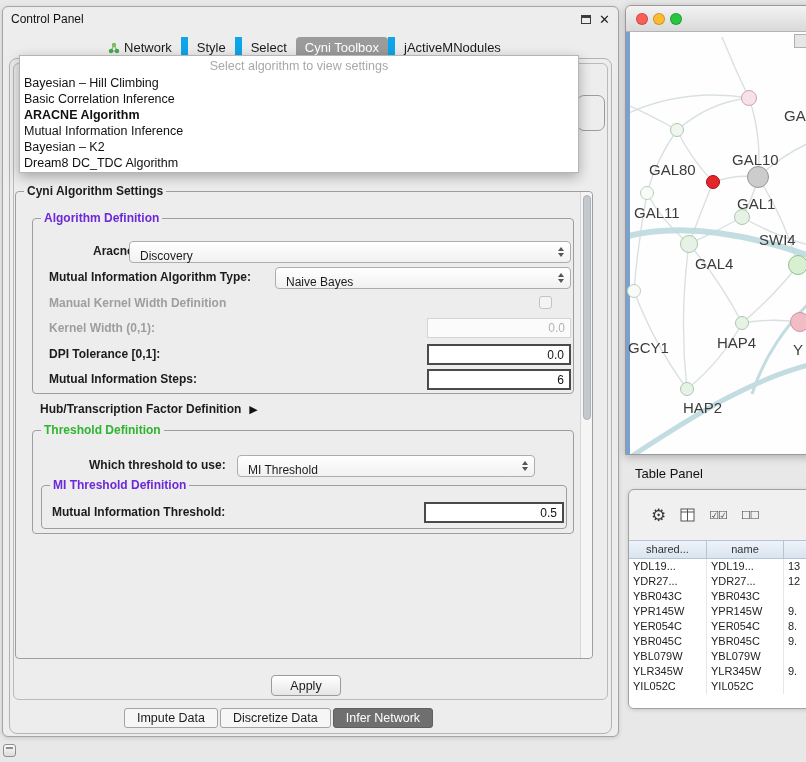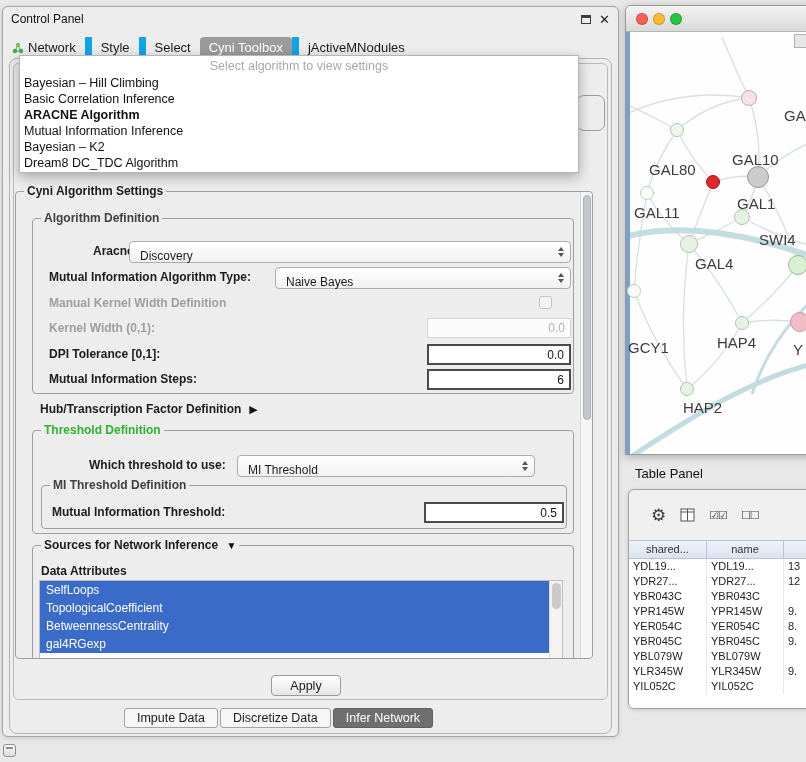--- a/index.html
+++ b/index.html
@@ -16,21 +16,21 @@
     background:#ededed; border:1px solid #a5a5a5; border-radius:6px;
     box-shadow:0 1px 4px rgba(0,0,0,.15);
   }
   .cp-titlebar { position:absolute; left:0; top:0; right:0; height:24px; display:flex; align-items:center; padding:0 8px; }
   .cp-title { font-size:12px; color:#111; }
   .cp-sp { flex:1; }
   .fl-btn { width:10px; height:9px; border:1px solid #3c3c3c; border-top-width:3px; margin-right:8px; cursor:pointer; }
   .cl-btn { font-size:13px; font-weight:bold; color:#222; cursor:pointer; line-height:13px; }
 
   
-  .tabs { position:absolute; left:0; top:30px; width:603px; display:flex; align-items:center; }
+  .tabs { position:absolute; left:0; top:30px; width:603px; display:flex; justify-content:center; align-items:center; }
   .tab { padding:3px 9px; font-size:13px; color:#1a1a1a; display:flex; align-items:center; gap:4px; cursor:pointer; white-space:nowrap; }
   .tab + .tab { border-left:7px solid #0ea5e9; }
   .tab.sel { background:#9b9b9b; color:#fff; border-radius:4px; border-left:none; }
 
   
   .outer-border { position:absolute; left:6px; top:51px; width:603px; height:676px; border:1px solid #b3b3b3; border-radius:8px; }
   .inner-border { position:absolute; left:10px; top:56px; width:595px; height:637px; border:1px solid #bababa; border-radius:6px; }
   .frag { position:absolute; left:574px; top:88px; width:28px; height:36px; border:1px solid #9c9c9c; border-radius:7px; z-index:5; }
 
   
@@ -39,21 +39,21 @@
     background:#fff; border:1px solid #b5b5b5; box-shadow:0 4px 12px rgba(0,0,0,.3);
     padding-top:2px;
   }
   .popup-ph { height:17px; line-height:17px; text-align:center; color:#a8a8a8; font-size:12.5px; }
   .popup-item { height:16px; line-height:16px; font-size:12.5px; padding-left:4px; color:#111; cursor:pointer; }
   .popup-item.bold { font-weight:bold; }
 
   
   .grp { position:absolute; border:1px solid #9e9e9e; border-radius:4px; }
   .grp-title { position:absolute; top:-8px; left:8px; background:#ededed; padding:0 3px; font-size:12px; font-weight:bold; line-height:15px; white-space:nowrap; }
-  .t-blue { color:#404040; }
+  .t-blue { color:#6d28d9; }
   .t-green { color:#2eb42e; }
   .sg-clip { position:absolute; inset:0; overflow:hidden; border-radius:4px; }
 
   
   .flabel { position:absolute; font-size:12px; font-weight:bold; color:#1c1c1c; height:16px; line-height:16px; white-space:nowrap; }
   .flabel.dis { color:#9e9e9e; }
   .combo { position:absolute; height:22px; background:linear-gradient(#ffffff,#f1f1f1); border:1px solid #adadad; border-radius:4px; display:flex; align-items:center; padding:8px 20px 0 10px; font-size:12px; cursor:pointer; }
   .combo-arrows { position:absolute; right:6px; top:5px; }
   .combo-arrows i { display:block; width:0; height:0; border-left:3.5px solid transparent; border-right:3.5px solid transparent; }
   .combo-arrows .up { border-bottom:4px solid #555; margin-bottom:2px; }
@@ -221,36 +221,20 @@
               </span>
           </div>
 
           <div class="grp" style="left:8px; top:54px; width:526px; height:44px;">
             <div class="grp-title t-blue">MI Threshold Definition</div>
             <div class="flabel" style="left:10px; top:18px;">Mutual Information Threshold:</div>
             <div class="field strong" style="left:382px; top:16px; width:140px; height:21px;">0.5</div>
           </div>
         </div>
 
-        <div class="grp" style="left:16px; top:353px; width:542px; height:120px;">
-          <div class="grp-title">
-            <span>Sources for Network Inference</span>
-            <span class="tri-dn">▼</span>
-          </div>
-          <div class="flabel" style="left:8px; top:17px;">Data Attributes</div>
-          <div class="dlist" style="left:6px; top:34px; width:524px; height:81px;">
-            <div class="dlist-item sel">SelfLoops</div>
-            <div class="dlist-item sel">TopologicalCoefficient</div>
-            <div class="dlist-item sel">BetweennessCentrality</div>
-            <div class="dlist-item sel">gal4RGexp</div>
-            <div class="dlist-sb">
-                <i></i>
-              </div>
-          </div>
-        </div>
 
         <div class="sg-scroll">
           <div class="sg-thumb"></div>
         </div>
       </div>
     </div>
 
     <div class="apply">Apply</div>
 
     <div class="btabs">

